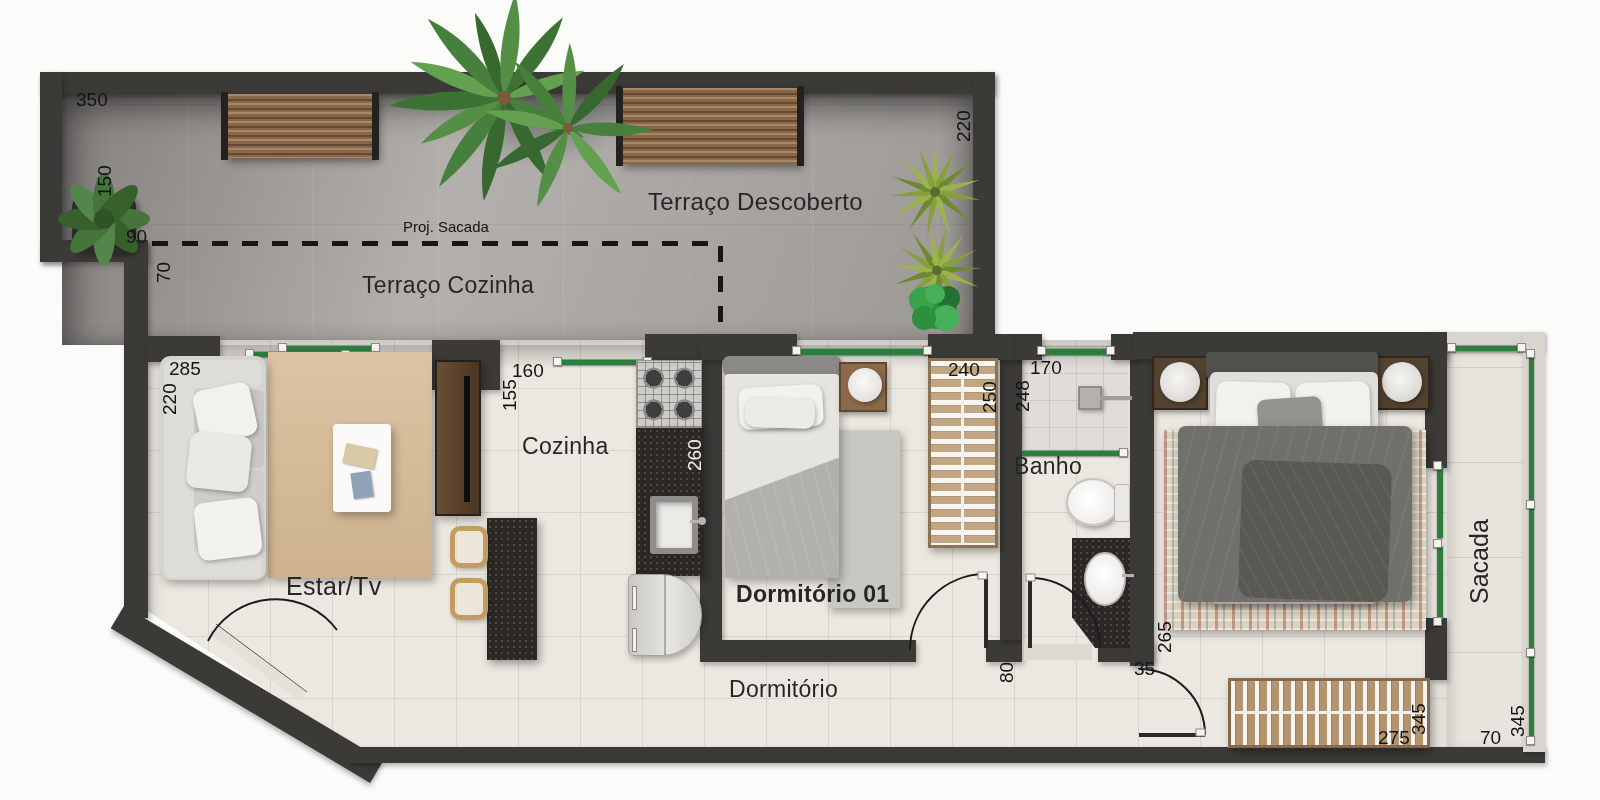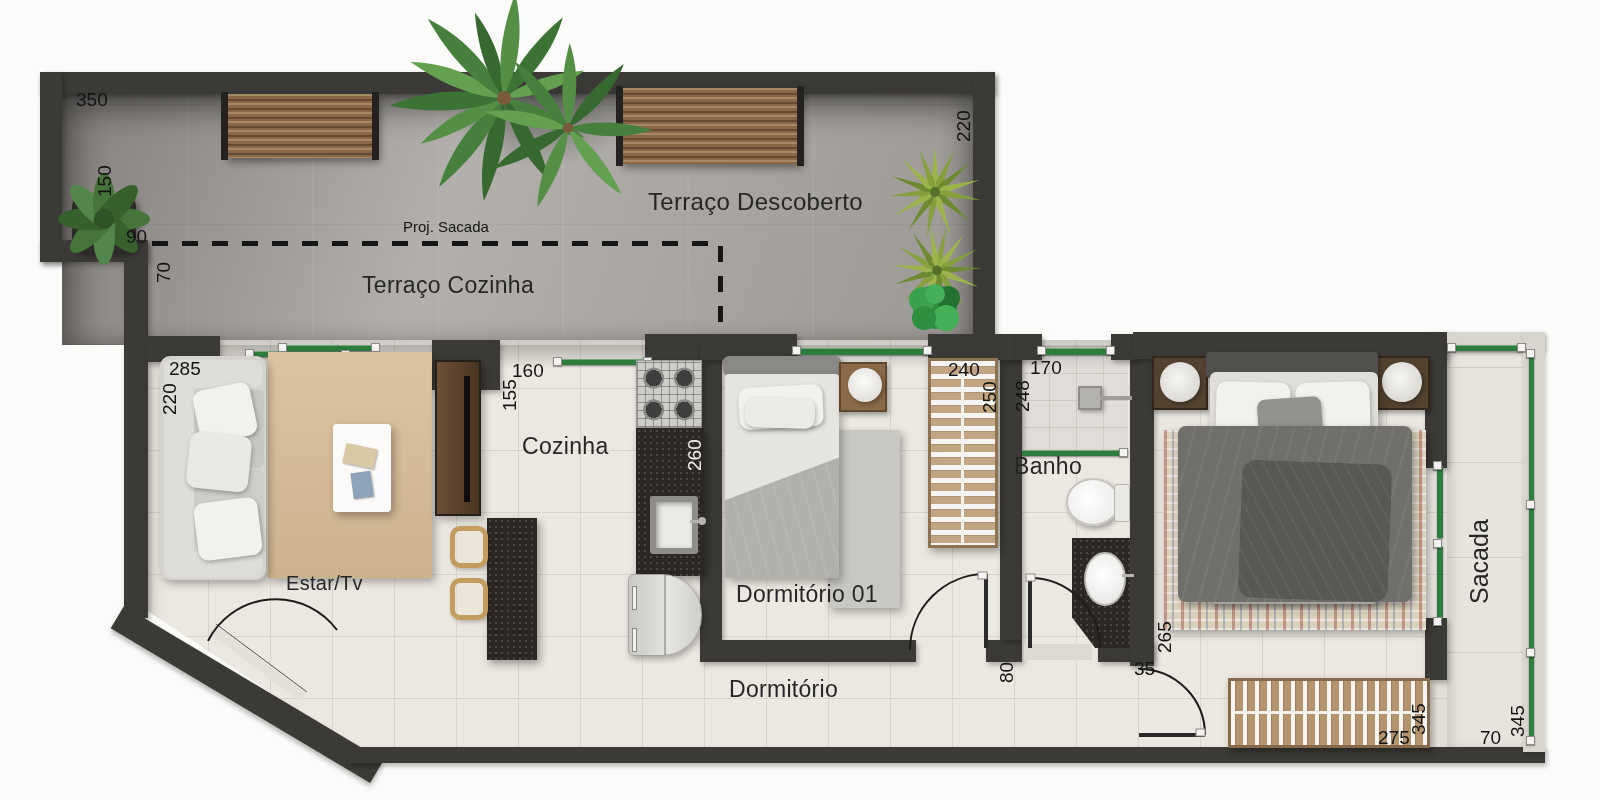--- a/index.html
+++ b/index.html
@@ -300,23 +300,23 @@
     <path d="M 1030 578 L 1030 648" stroke="#2a2a28" stroke-width="4" fill="none"></path>
     <rect x="1026" y="574" width="9" height="7" fill="#f4f3f1" stroke="#8d8b88"></rect>
     <path d="M 1139 669 A 66 66 0 0 1 1205 735" stroke="#1c1c1c" stroke-width="2" fill="none"></path>
     <path d="M 1139 735 L 1205 735" stroke="#2a2a28" stroke-width="4" fill="none"></path>
     <rect x="1196" y="729" width="9" height="7" fill="#f4f3f1" stroke="#8d8b88"></rect>
   </svg>
 
   <div class="room" style="left:648px;top:188px;font-size:24px;">Terraço Descoberto</div>
   <div class="room" style="left:362px;top:272px;">Terraço Cozinha</div>
   <div class="dim" style="left:403px;top:218px;font-size:15px;">Proj. Sacada</div>
-  <div class="room" style="left:286px;top:572px;font-size:20px;">Estar/Tv</div>
+  <div class="room" style="left:286px;top:572px;font-size:25px;">Estar/Tv</div>
   <div class="room" style="left:522px;top:433px;">Cozinha</div>
-  <div class="room" style="left:736px;top:581px;">Dormitório 01</div>
+  <div class="room" style="left:736px;top:581px;font-weight:bold;">Dormitório 01</div>
   <div class="room" style="left:1014px;top:453px;">Banho</div>
   <div class="room" style="left:729px;top:676px;">Dormitório</div>
   <div class="vroom" style="left:1465px;top:604px;">Sacada</div>
 
   <div class="dim" style="left:76px;top:89px;">350</div>
   <div class="dim" style="left:126px;top:226px;">90</div>
   <div class="dim" style="left:169px;top:358px;">285</div>
   <div class="dim" style="left:512px;top:360px;">160</div>
   <div class="dim" style="left:948px;top:359px;">240</div>
   <div class="dim" style="left:1030px;top:357px;">170</div>

